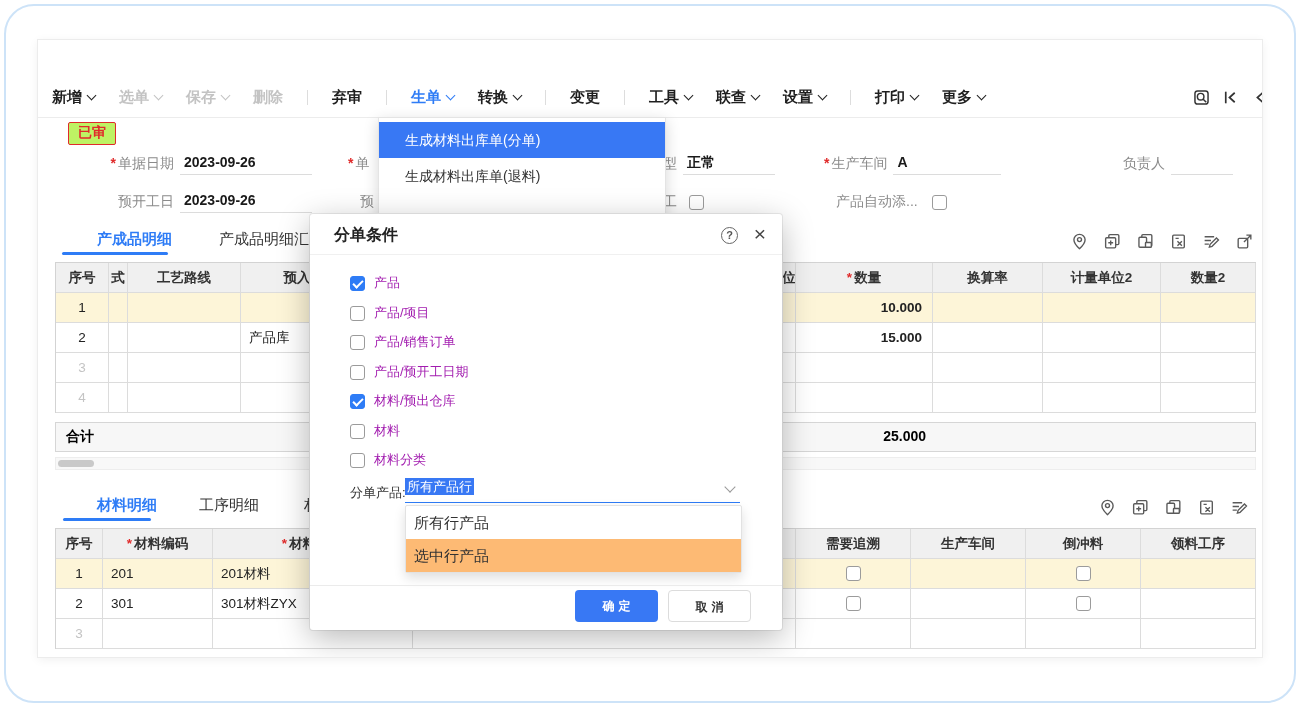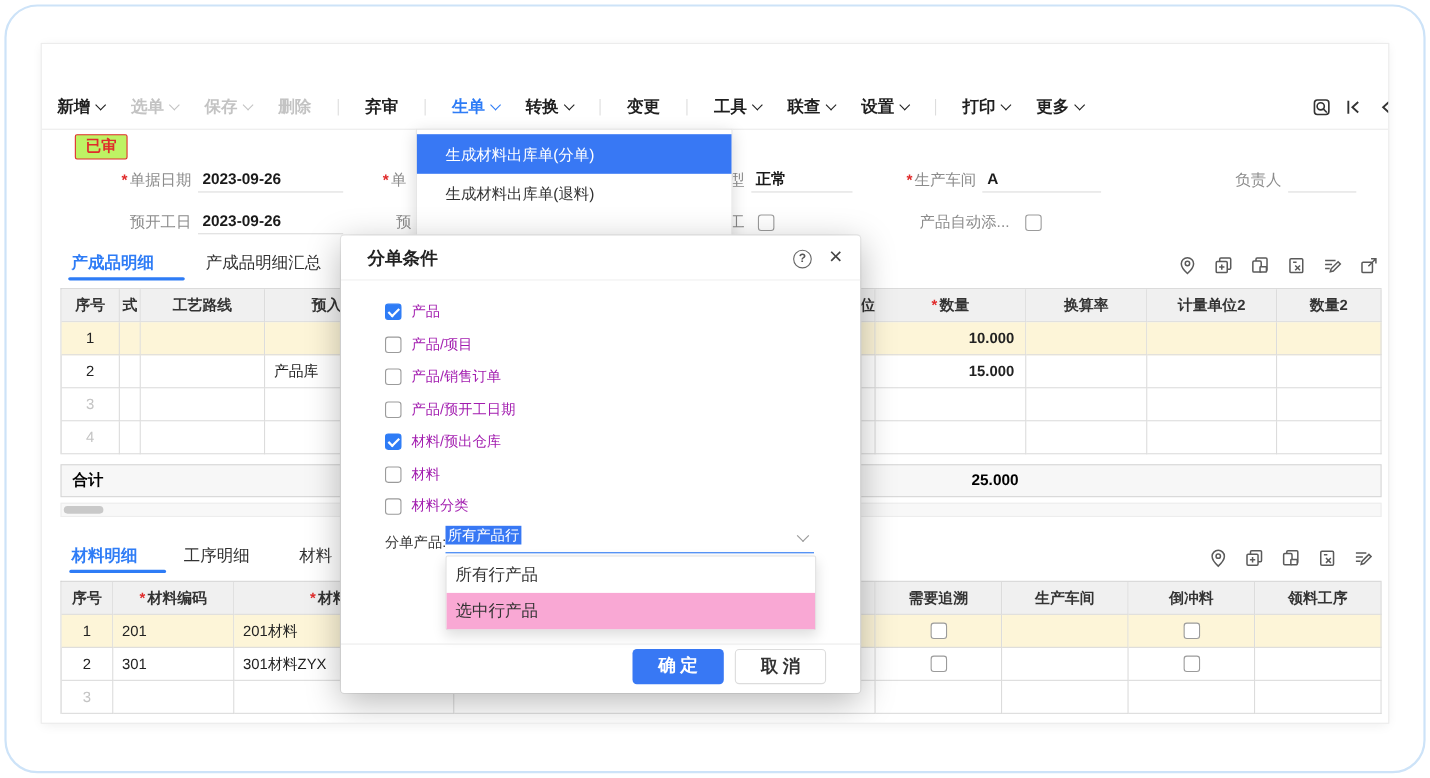--- a/index.html
+++ b/index.html
@@ -36,21 +36,21 @@
   .badge { position:absolute; left:30px; top:82px; border:1.5px solid #e02b2b; color:#e02b2b;
            font-size:14px; font-weight:700; padding:1px 9px 2px; border-radius:2px; background:#bef264; }
   .f { position:absolute; height:28px; display:flex; align-items:center; font-size:14px; }
   .flab { color:#8b8b8b; margin-right:6px; white-space:nowrap; }
   .flab.w72 { display:inline-block; width:78px; text-align:right; }
   .star { color:#e02b2b; font-style:normal; font-weight:700; margin-right:2px; }
   .fval { display:inline-block; border-bottom:1px solid #dcdcdc; color:#1a1a1a; font-weight:700;
           padding:0 4px 3px; height:22px; line-height:19px; white-space:nowrap; }
 
   
-  .sectab { position:absolute; font-size:15px; color:#333; white-space:nowrap; }
+  .sectab { position:absolute; font-size:15px; color:#333; white-space:nowrap;margin-left:32px; }
   .sectab.on { color:#2e7cf6; font-weight:700; }
   .sec-underline { position:absolute; height:3px; background:#2e7cf6; border-radius:2px; }
   .gicons { position:absolute; display:flex; gap:14px; color:#5a5a5a; }
 
   
   .grid { position:absolute; background:#fff; font-size:13.5px; color:#222;
           border-left:1px solid #d3d3d3; border-top:1px solid #d3d3d3; }
   .gr { display:flex; height:30px; }
   .c { border-right:1px solid #dcdcdc; border-bottom:1px solid #dcdcdc; display:flex;
        align-items:center; justify-content:center; overflow:hidden; white-space:nowrap; }
@@ -95,23 +95,23 @@
   .mdiv { position:absolute; left:0; top:40px; width:100%; height:1px; background:#f0f0f0; }
   .mrow { position:absolute; left:40px; height:16px; display:flex; align-items:center; gap:9px; font-size:13px; color:#a21caf; }
   .msel-label { position:absolute; left:40px; top:270px; font-size:13px; color:#333; }
   .msel { position:absolute; left:95px; top:264px; width:335px; height:25px; border-bottom:1px solid #2e7cf6; font-size:13px; }
   .msel .selval { background:#3878f4; color:#fff; padding:1px 2px; }
   .msel .dcaret { position:absolute; right:6px; top:5px; width:8px; height:8px; border-right:1.5px solid #999;
                   border-bottom:1.5px solid #999; transform:rotate(45deg); }
   .subdrop { position:absolute; left:95px; top:291px; width:337px; height:68px; background:#fff;
              border:1px solid #e2e2e2; border-radius:2px; box-shadow:0 5px 12px rgba(0,0,0,.13); }
   .sditem { height:33px; line-height:33px; padding-left:8px; font-size:15px; color:#333; }
-  .sditem.hov { background:#f9a8d4; }
+  .sditem.hov { background:#fdba74; }
   .mfoot { position:absolute; left:0; top:371px; width:100%; height:45px; border-top:1px solid #ebebeb; }
-  .mbtn { position:absolute; top:376px; width:83px; height:32px; border-radius:4px; font-size:16px; font-weight:700;
+  .mbtn { position:absolute; top:376px; width:83px; height:32px; border-radius:4px; font-size:12px; font-weight:700;
           text-align:center; line-height:32px; letter-spacing:4px; padding-left:4px; }
   .mbtn.ok { left:265px; background:#3878f4; color:#fff; }
   .mbtn.cancel { left:358px; background:#fff; color:#333; border:1px solid #dcdcdc; }
 </style>
 </head>
 <body>
 
 <div class="stage">
   <div class="frame"></div>
 

